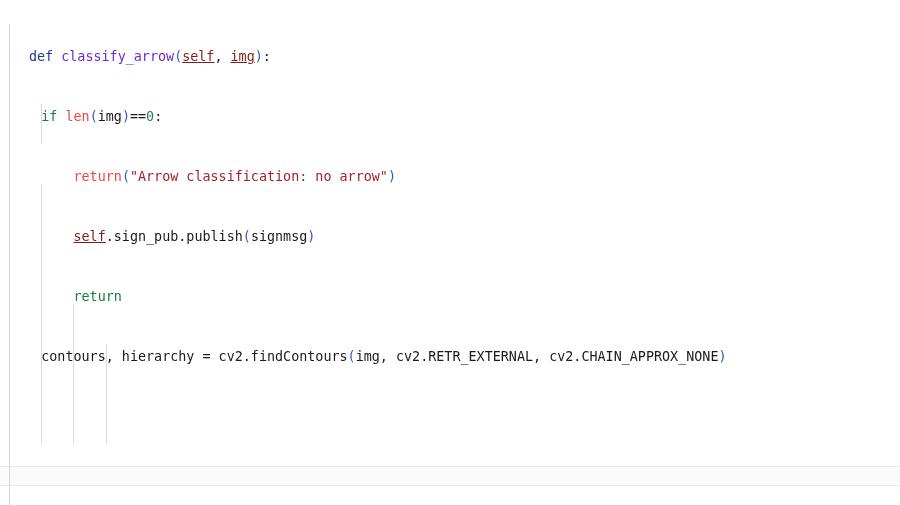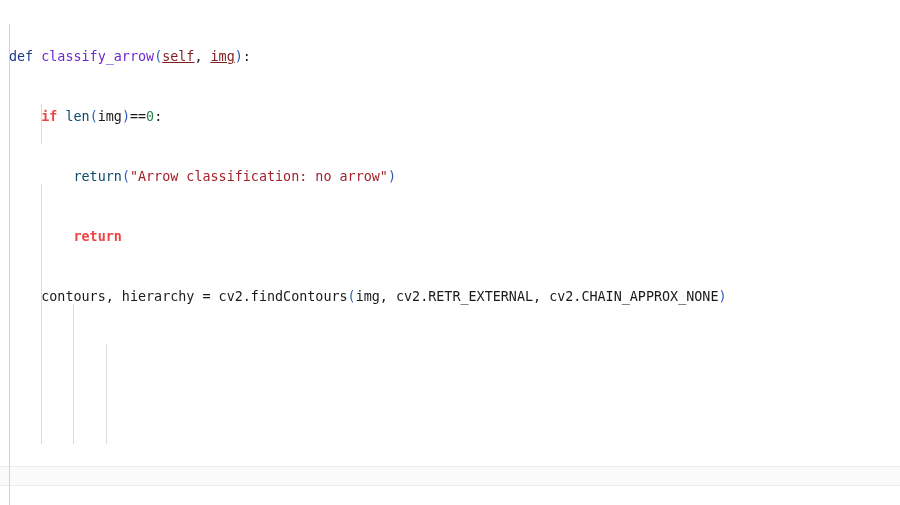--- a/index.html
+++ b/index.html
@@ -3,45 +3,46 @@
 <meta charset="utf-8">
 <style>
   html, body { margin:0; padding:0; background:#ffffff; }
   body { width:900px; height:505px; overflow:hidden; position:relative; }
   .editor { position:absolute; left:0; top:0; width:900px; height:505px; background:#ffffff; }
   .gutter-line { position:absolute; left:9px; top:24px; width:1px; height:481px; background:#d4d4d4; }
   .code { position:absolute; left:9px; top:7px; font-family:"DejaVu Sans Mono", monospace; font-size:13.4px; line-height:20px; color:#1a1a1a; white-space:pre; }
   .line { position:relative; height:20px; }
   .current-line { position:absolute; left:0; top:466px; width:900px; height:18px; background:#fafafa; border-top:1px solid #ececec; border-bottom:1px solid #ececec; }
   .guide { position:absolute; width:1px; background:#dcdcdc; }
-  .kw { color:#ef4444;font-weight:bold; }
-  .kw-def { color:#1e3a8a; }
+  .kw { color:#15803d; }
+  .kw-def { color:#1e3a8a;padding-left:20px; }
   .self { color:#7f1d1d;text-decoration:underline; }
   .fn-def { color:#6d28d9; }
-  .builtin { color:#0c4a6e; }
+  .builtin { color:#ef4444; }
   .str { color:#a3222b; }
   .num { color:#2a7f4a; }
   .paren { color:#2e5cb8; }
 </style>
 </head>
 <body>
 
 <div class="editor">
   <div class="current-line"></div>
   <div class="gutter-line"></div>
 
   <div class="guide" style="left:41px; top:104px; height:40px;"></div>
   <div class="guide" style="left:41px; top:184px; height:260px;"></div>
   <div class="guide" style="left:73px; top:304px; height:140px;"></div>
   <div class="guide" style="left:106px; top:344px; height:100px;"></div>
 
   <div class="code" id="code">
     <div class="line"><span class="kw-def">def</span> <span class="fn-def">classify_arrow</span><span class="paren">(</span><span class="self">self</span>, <span class="self">img</span><span class="paren">)</span>:</div>
     <div class="line">    <span class="kw">if</span> <span class="builtin">len</span><span class="paren">(</span>img<span class="paren">)</span>==<span class="num">0</span>:</div>
     <div class="line">        <span class="builtin">return</span><span class="paren">(</span><span class="str">"Arrow classification: no arrow"</span><span class="paren">)</span></div>
+    <div class="line">        <span class="self">self</span>.sign_pub.publish<span class="paren">(</span>signmsg<span class="paren">)</span></div>
     <div class="line">        <span class="kw">return</span></div>
     <div class="line">    contours, hierarchy = cv2.findContours<span class="paren">(</span>img, cv2.RETR_EXTERNAL, cv2.CHAIN_APPROX_NONE<span class="paren">)</span></div>
     
     
     
     
     
     
     
     

